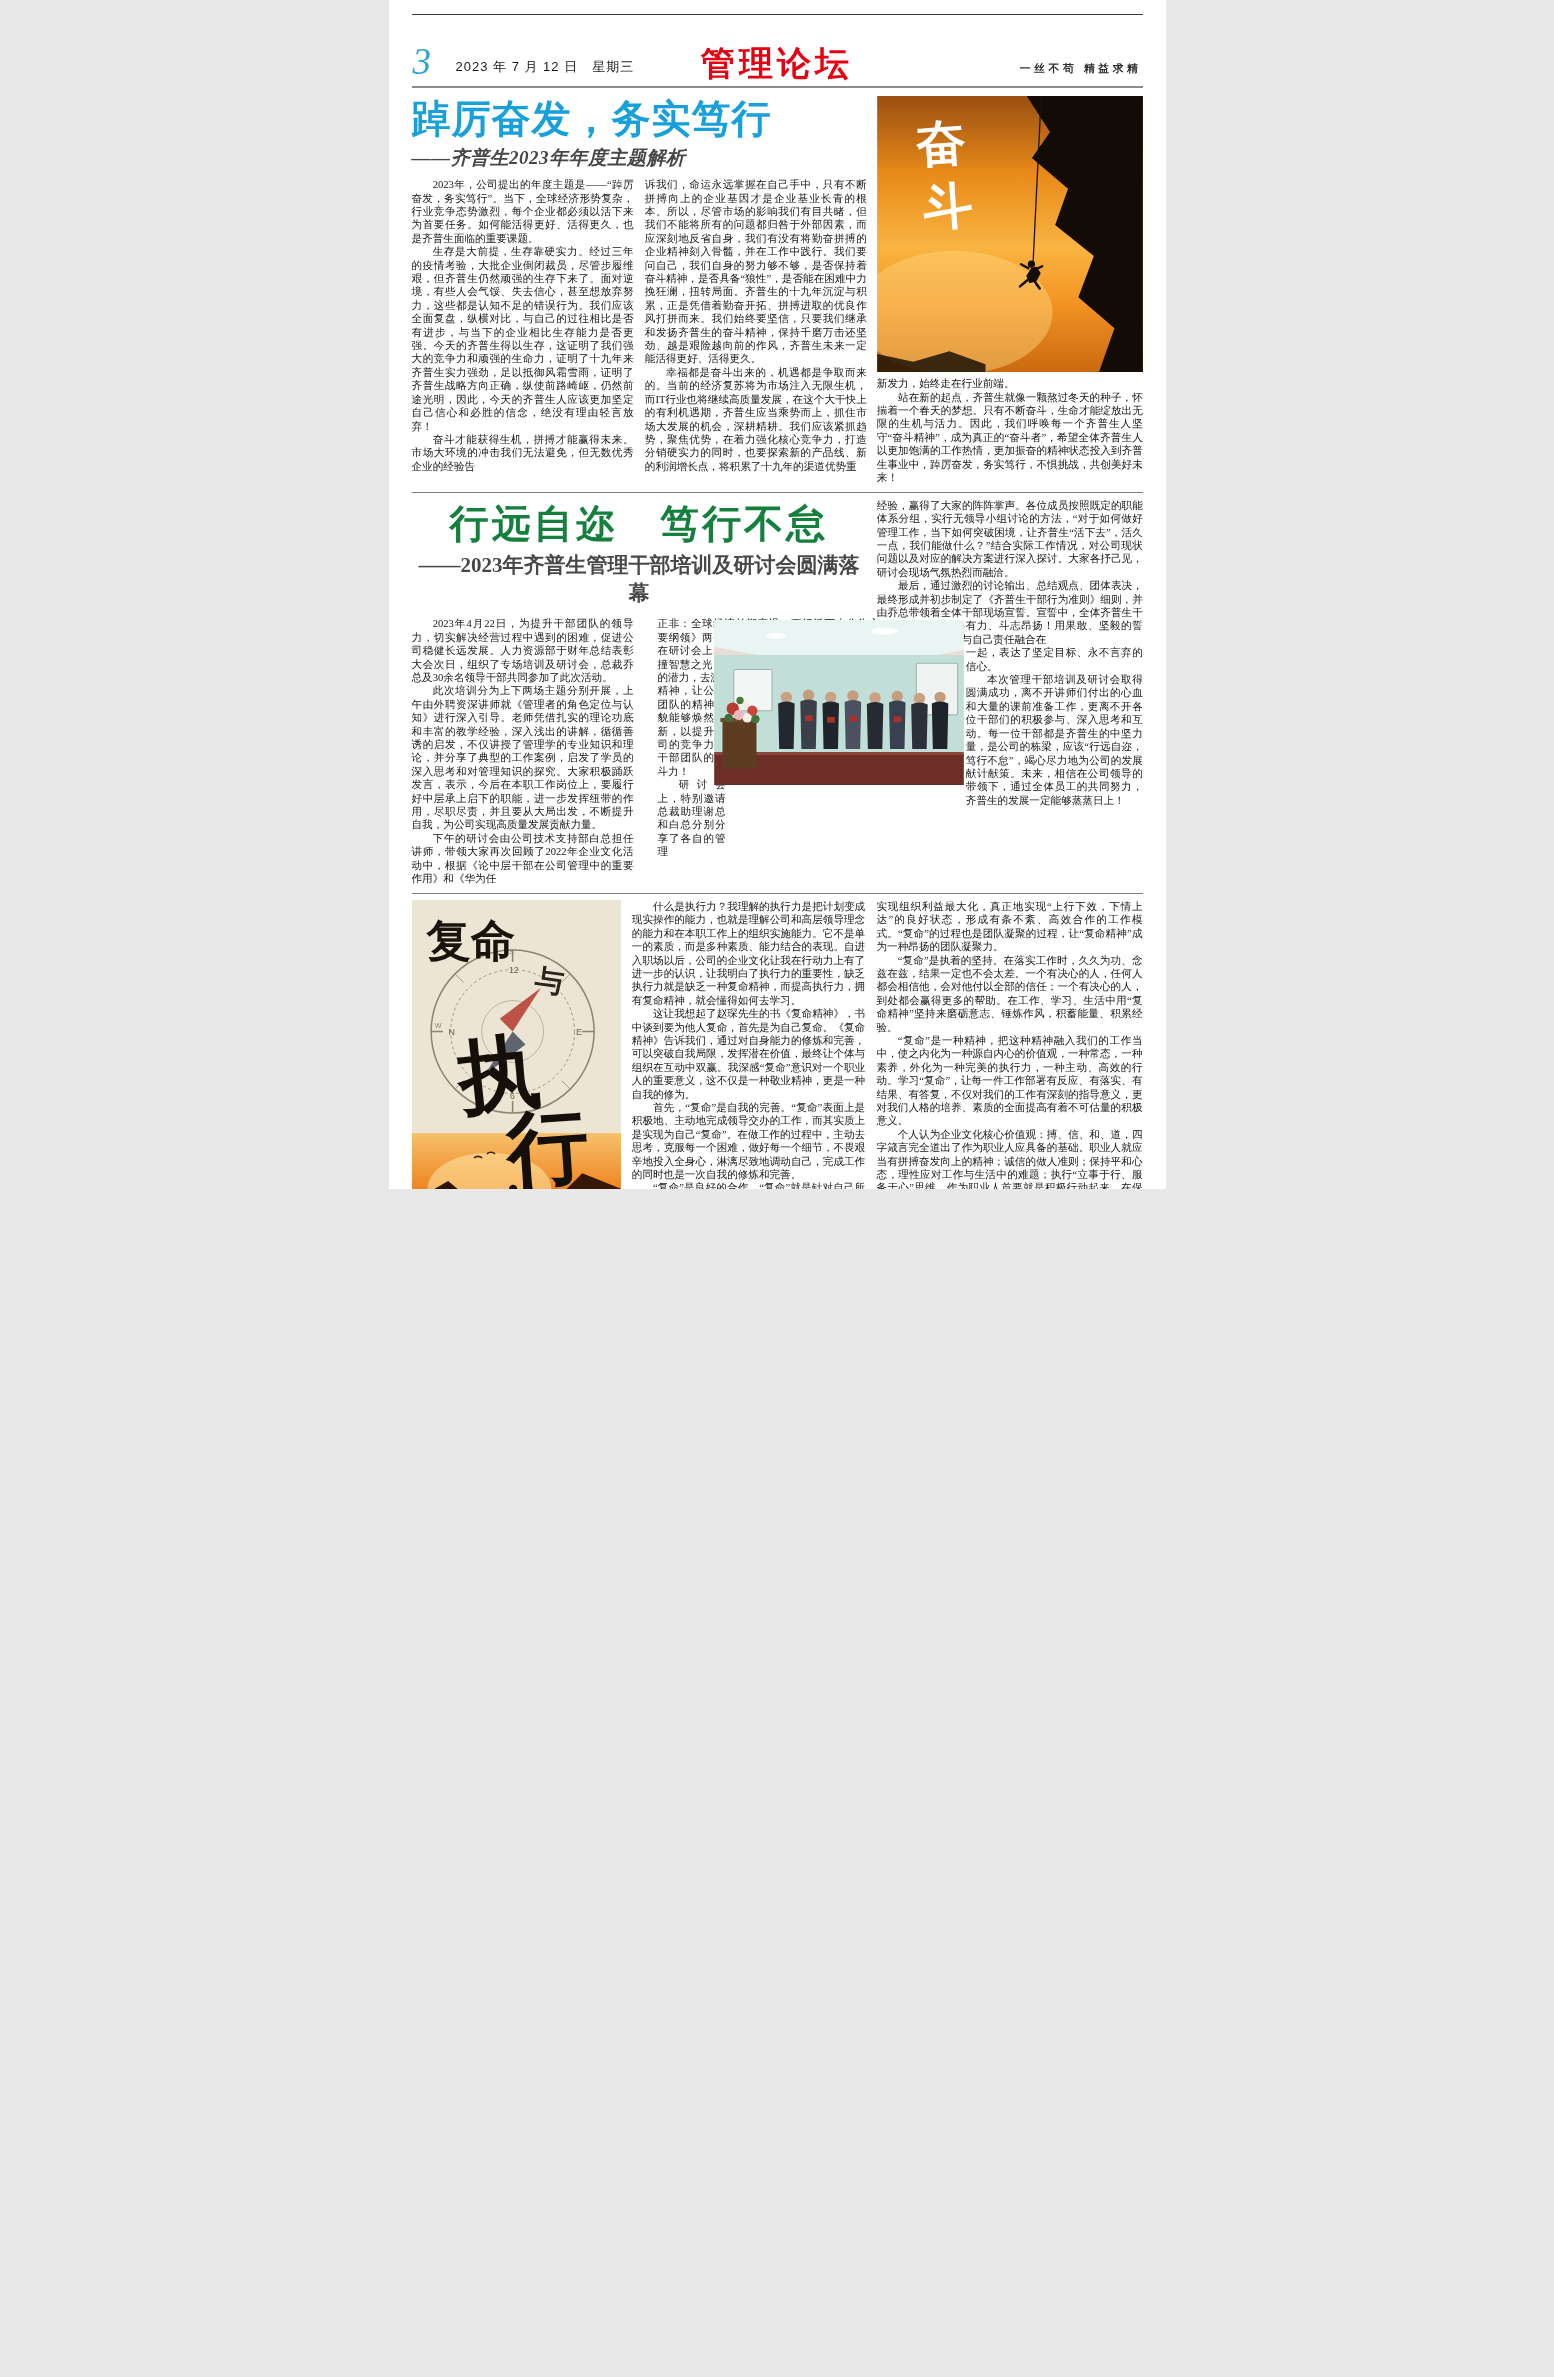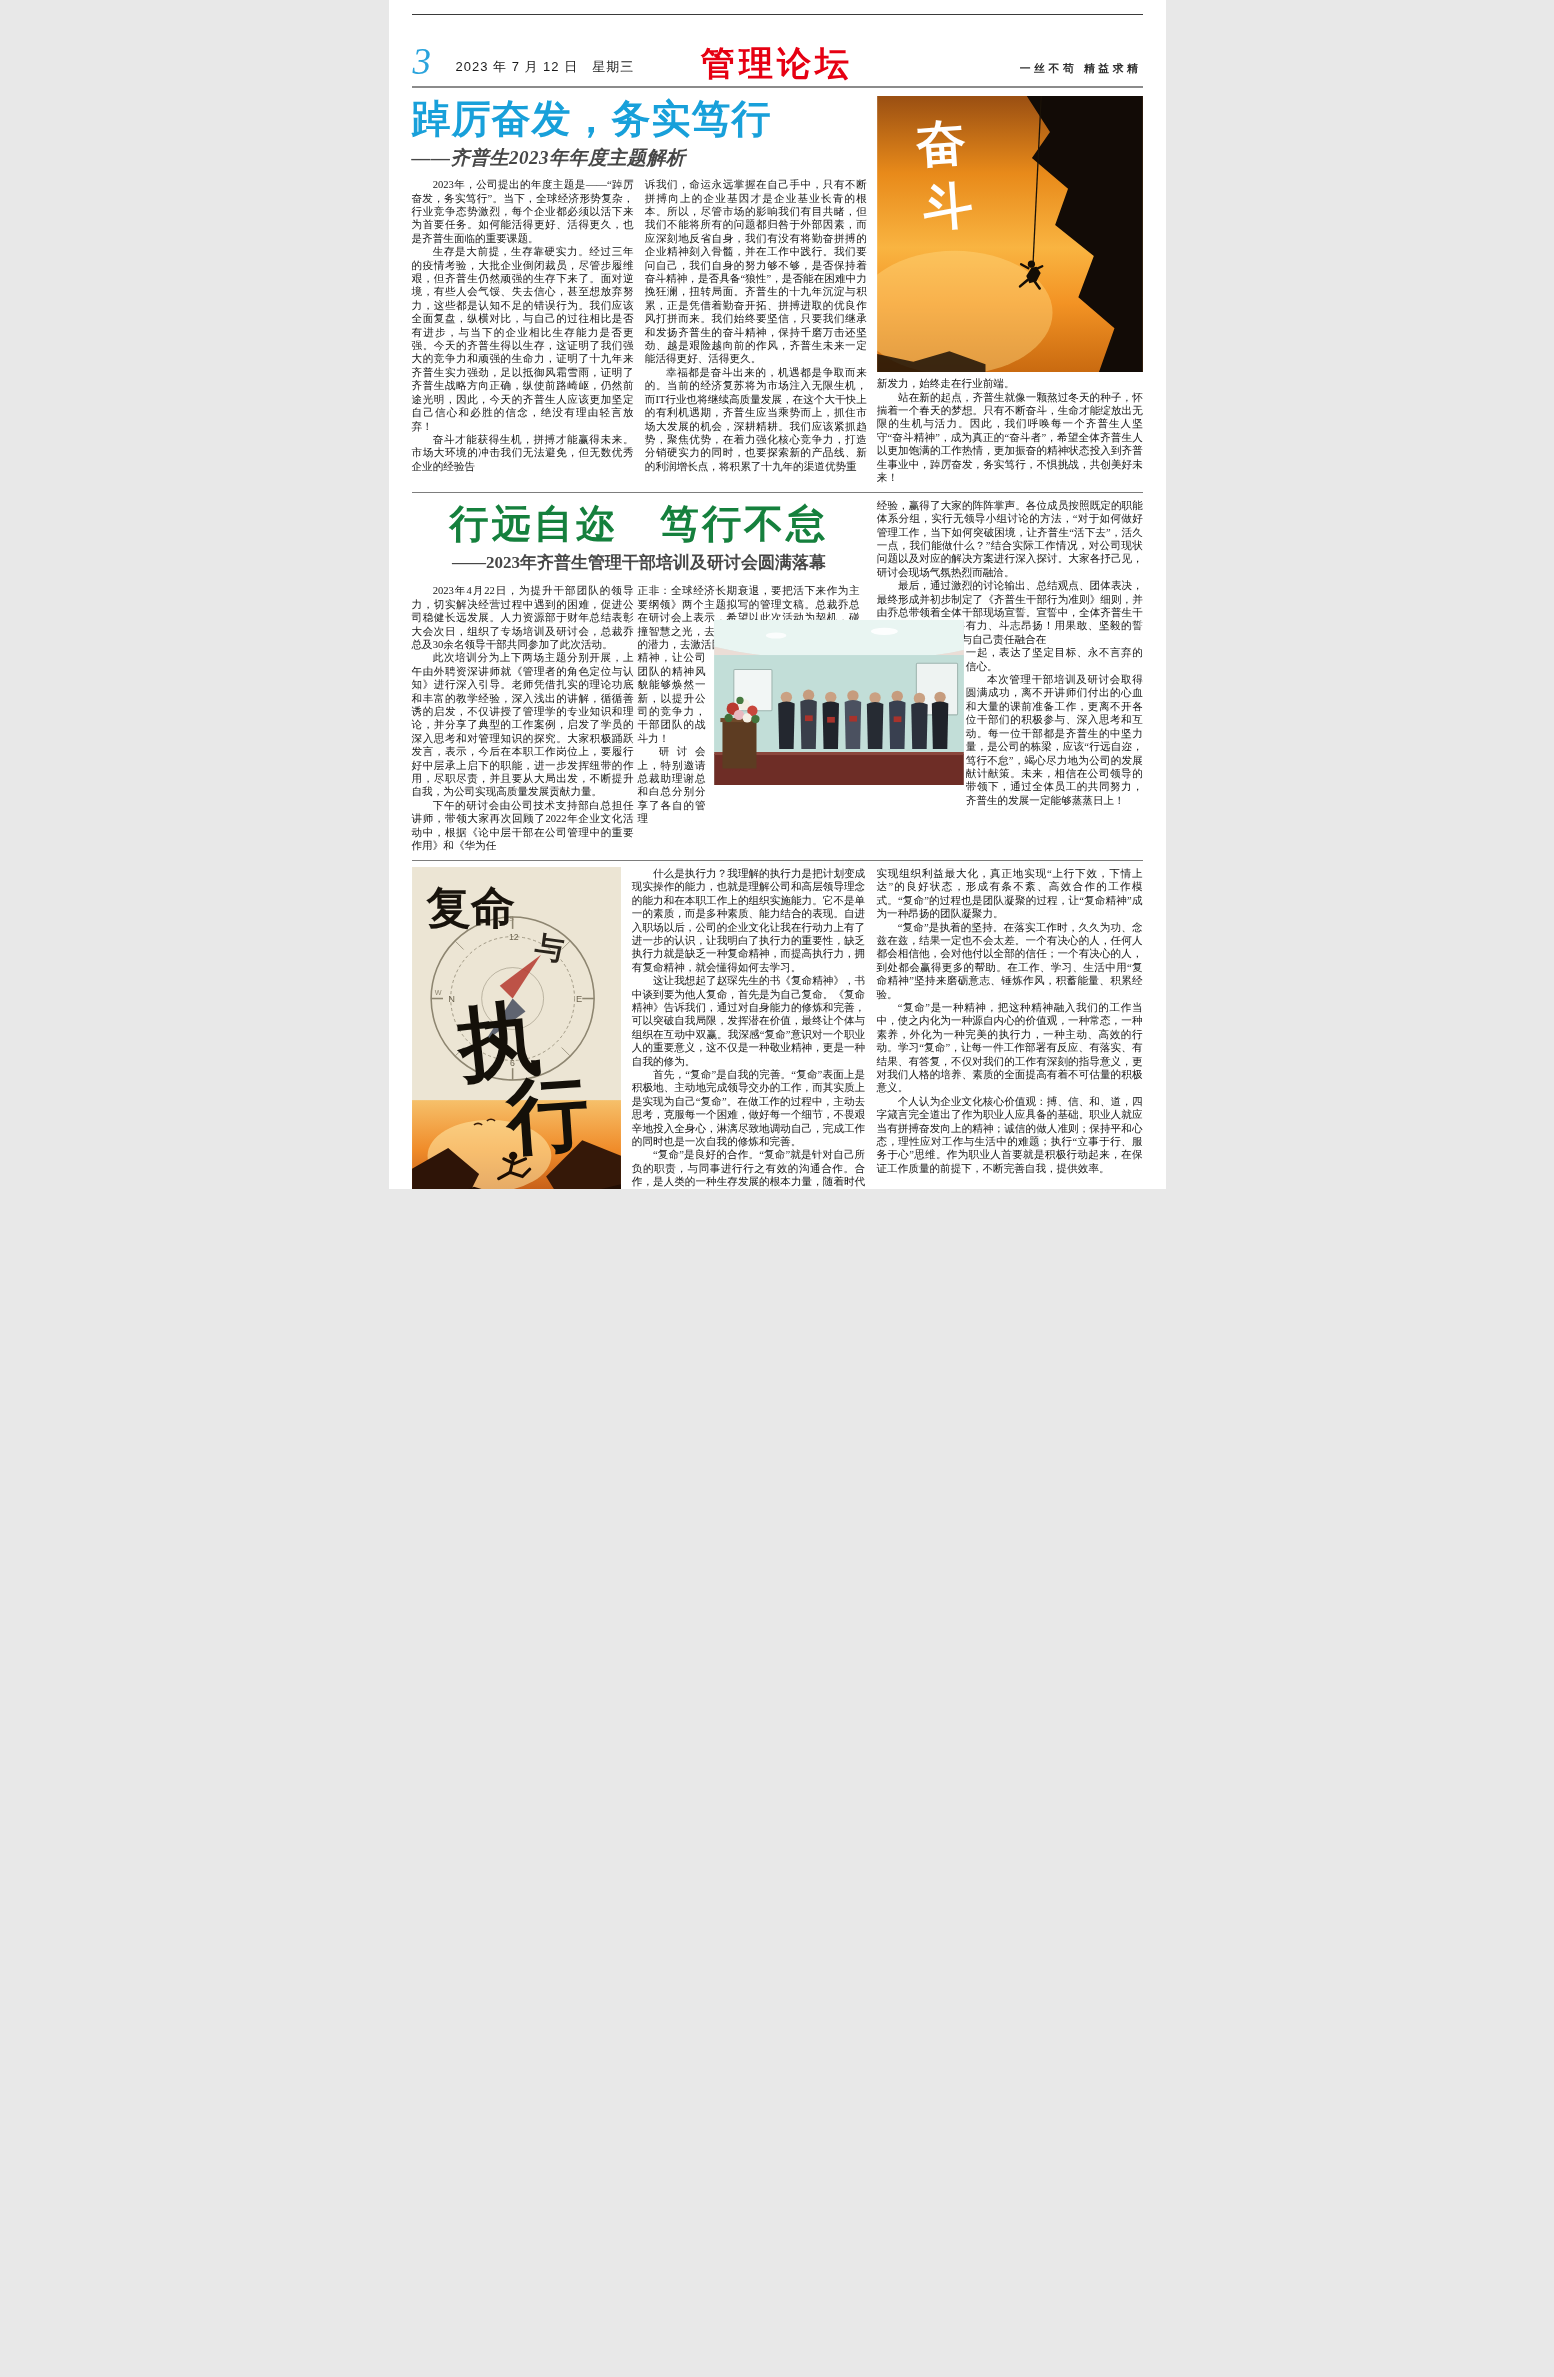--- a/index.html
+++ b/index.html
@@ -28,22 +28,22 @@
   .cols2 { display:flex; gap:11.3px; }
   .colhalf { width:222px; flex:none; }
   .photo-frame { display:block; }
   .art1-right .textblock { margin-top:5.2px; }
   
   .art2 { position:relative; display:flex; gap:10.3px; }
   .art2-left { width:455px; flex:none; }
   .art2-right { width:266px; flex:none; }
   .headline2 { text-align:center; color:#15803d; font-family:"Liberation Sans", sans-serif; font-weight:bold;
                font-size:39px; line-height:1.05; letter-spacing:3.1px; margin:5.2px 0 6.2px 0; }
-  .subhead2 { text-align:center; color:#474747; font-weight:bold; font-size:17px; margin-bottom:10.3px; }
-  .art2-body { display:flex; gap:4px; }
+  .subhead2 { text-align:center; color:#474747; font-weight:bold; font-size:21px; margin-bottom:10.3px; }
+  .art2-body { display:flex; gap:24px; }
   .col2-narrow { width:68px; }
   .photo2-box { position:absolute; left:302px; top:121px; width:250px; height:165px; z-index:2; }
   .wrap-indent { margin-left:89px; }
   
   .art3 { display:flex; gap:11.3px; margin-top:2.1px; }
   .art3-poster { width:209px; flex:none; }
   .art3-mid { flex:1; }
   .art3-right { width:266px; flex:none; }
 </style>
 </head>

